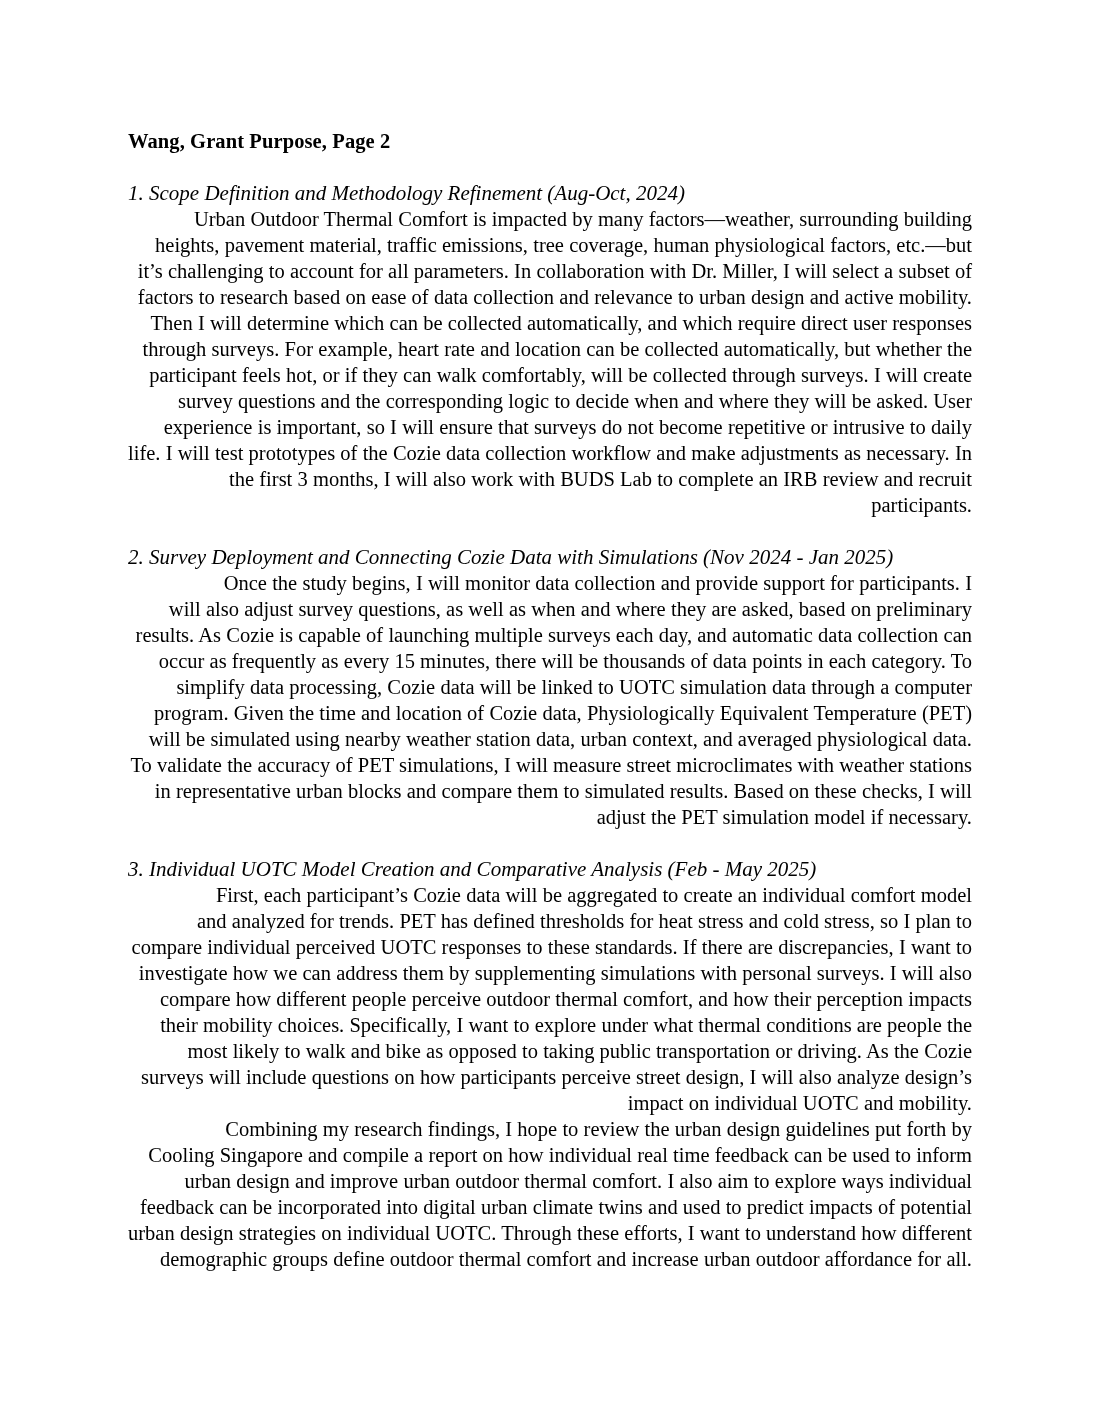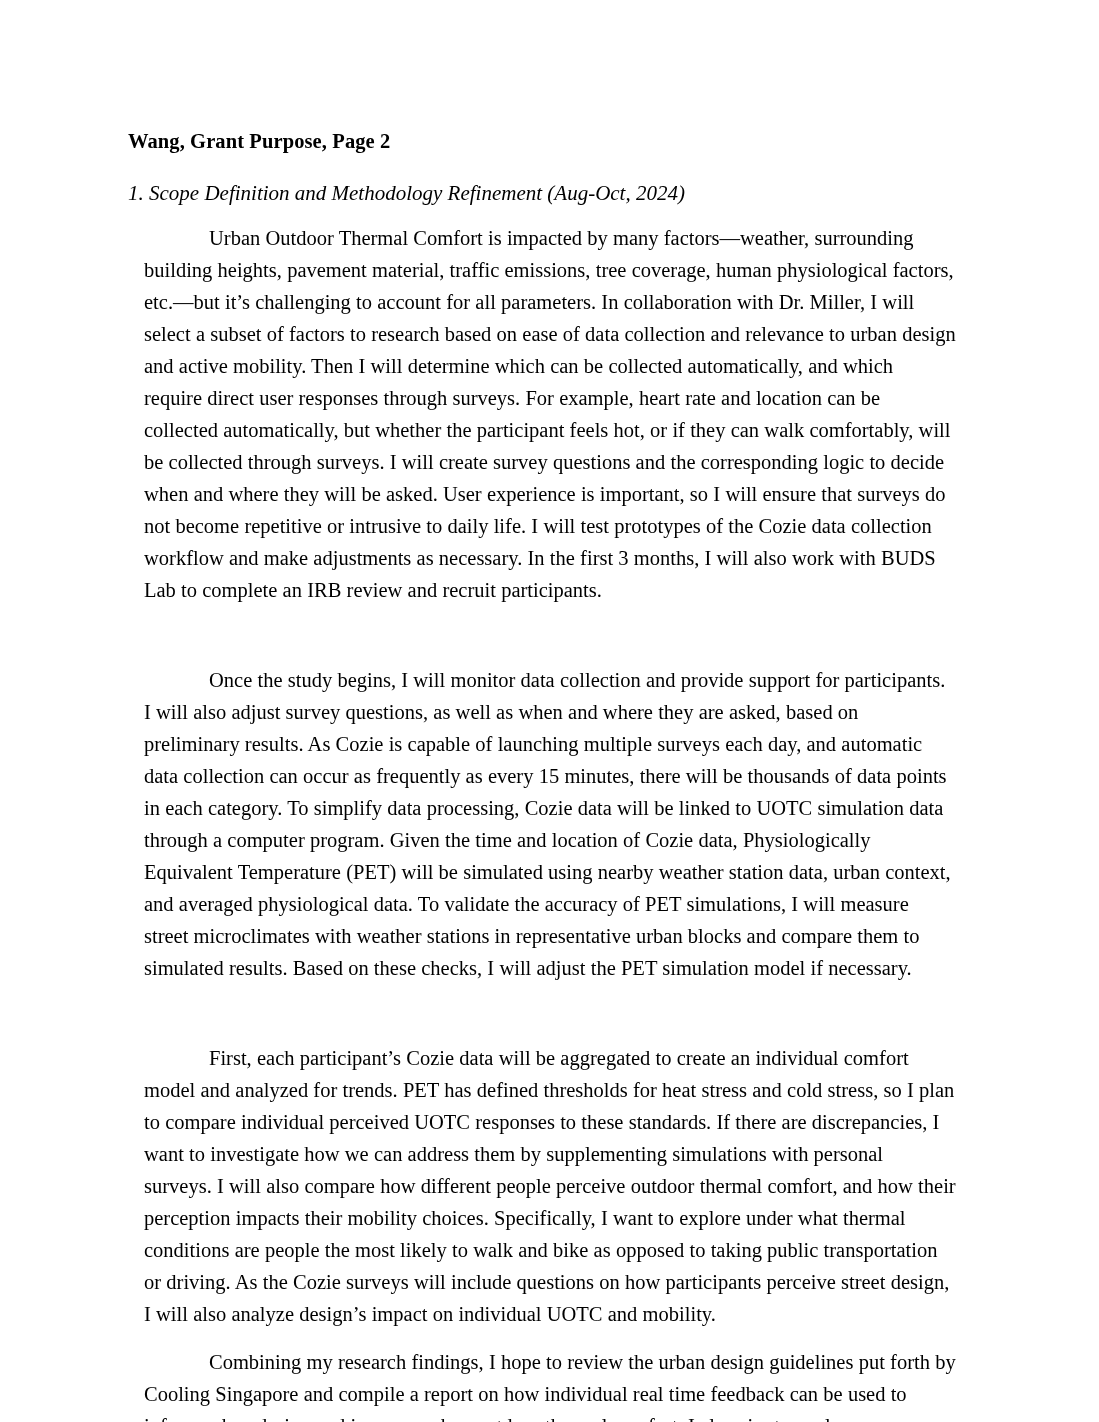--- a/index.html
+++ b/index.html
@@ -43,23 +43,23 @@
   }
   .section-heading {
     font-size: 21px;
     font-style: italic;
     line-height: 26px;
     margin: 0;
     white-space: nowrap;
   }
   .para {
     font-size: 20.5px;
-    line-height: 32px;
-    margin: 16px;
-    text-align: left;
+    line-height: 26px;
+    margin: 0;
+    text-align: right;
     text-indent: 65px;
     hyphens: none;
     word-spacing: 0.1px;
   }
   .para + .para {
     margin-top: 0;
   }
   .gap {
     height: 26px;
     line-height: 26px;
@@ -77,24 +77,26 @@
     <div class="spacer-line"></div>
 
     <div class="section">
       <div class="section-heading">1. Scope Definition and Methodology Refinement (Aug-Oct, 2024)</div>
       <p class="para">Urban Outdoor Thermal Comfort is impacted by many factors—weather, surrounding building heights, pavement material, traffic emissions, tree coverage, human physiological factors, etc.—but it’s challenging to account for all parameters. In collaboration with Dr. Miller, I will select a subset of factors to research based on ease of data collection and relevance to urban design and active mobility. Then I will determine which can be collected automatically, and which require direct user responses through surveys. For example, heart rate and location can be collected automatically, but whether the participant feels hot, or if they can walk comfortably, will be collected through surveys. I will create survey questions and the corresponding logic to decide when and where they will be asked. User experience is important, so I will ensure that surveys do not become repetitive or intrusive to daily life. I will test prototypes of the Cozie data collection workflow and make adjustments as necessary. In the first 3 months, I will also work with BUDS Lab to complete an IRB review and recruit participants.</p>
     </div>
 
     <div class="gap"></div>
 
     <div class="section">
+      <div class="section-heading">2. Survey Deployment and Connecting Cozie Data with Simulations (Nov 2024 - Jan 2025)</div>
       <p class="para">Once the study begins, I will monitor data collection and provide support for participants. I will also adjust survey questions, as well as when and where they are asked, based on preliminary results. As Cozie is capable of launching multiple surveys each day, and automatic data collection can occur as frequently as every 15 minutes, there will be thousands of data points in each category. To simplify data processing, Cozie data will be linked to UOTC simulation data through a computer program. Given the time and location of Cozie data, Physiologically Equivalent Temperature (PET) will be simulated using nearby weather station data, urban context, and averaged physiological data. To validate the accuracy of PET simulations, I will measure street microclimates with weather stations in representative urban blocks and compare them to simulated results. Based on these checks, I will adjust the PET simulation model if necessary.</p>
     </div>
 
     <div class="gap"></div>
 
     <div class="section">
+      <div class="section-heading">3. Individual UOTC Model Creation and Comparative Analysis (Feb - May 2025)</div>
       <p class="para">First, each participant’s Cozie data will be aggregated to create an individual comfort model and analyzed for trends. PET has defined thresholds for heat stress and cold stress, so I plan to compare individual perceived UOTC responses to these standards. If there are discrepancies, I want to investigate how we can address them by supplementing simulations with personal surveys. I will also compare how different people perceive outdoor thermal comfort, and how their perception impacts their mobility choices. Specifically, I want to explore under what thermal conditions are people the most likely to walk and bike as opposed to taking public transportation or driving. As the Cozie surveys will include questions on how participants perceive street design, I will also analyze design’s impact on individual UOTC and mobility.</p>
       <p class="para">Combining my research findings, I hope to review the urban design guidelines put forth by Cooling Singapore and compile a report on how individual real time feedback can be used to inform urban design and improve urban outdoor thermal comfort. I also aim to explore ways individual feedback can be incorporated into digital urban climate twins and used to predict impacts of potential urban design strategies on individual UOTC. Through these efforts, I want to understand how different demographic groups define outdoor thermal comfort and increase urban outdoor affordance for all.</p>
     </div>
 
   </div>
 </div>
 
 </body></html>

